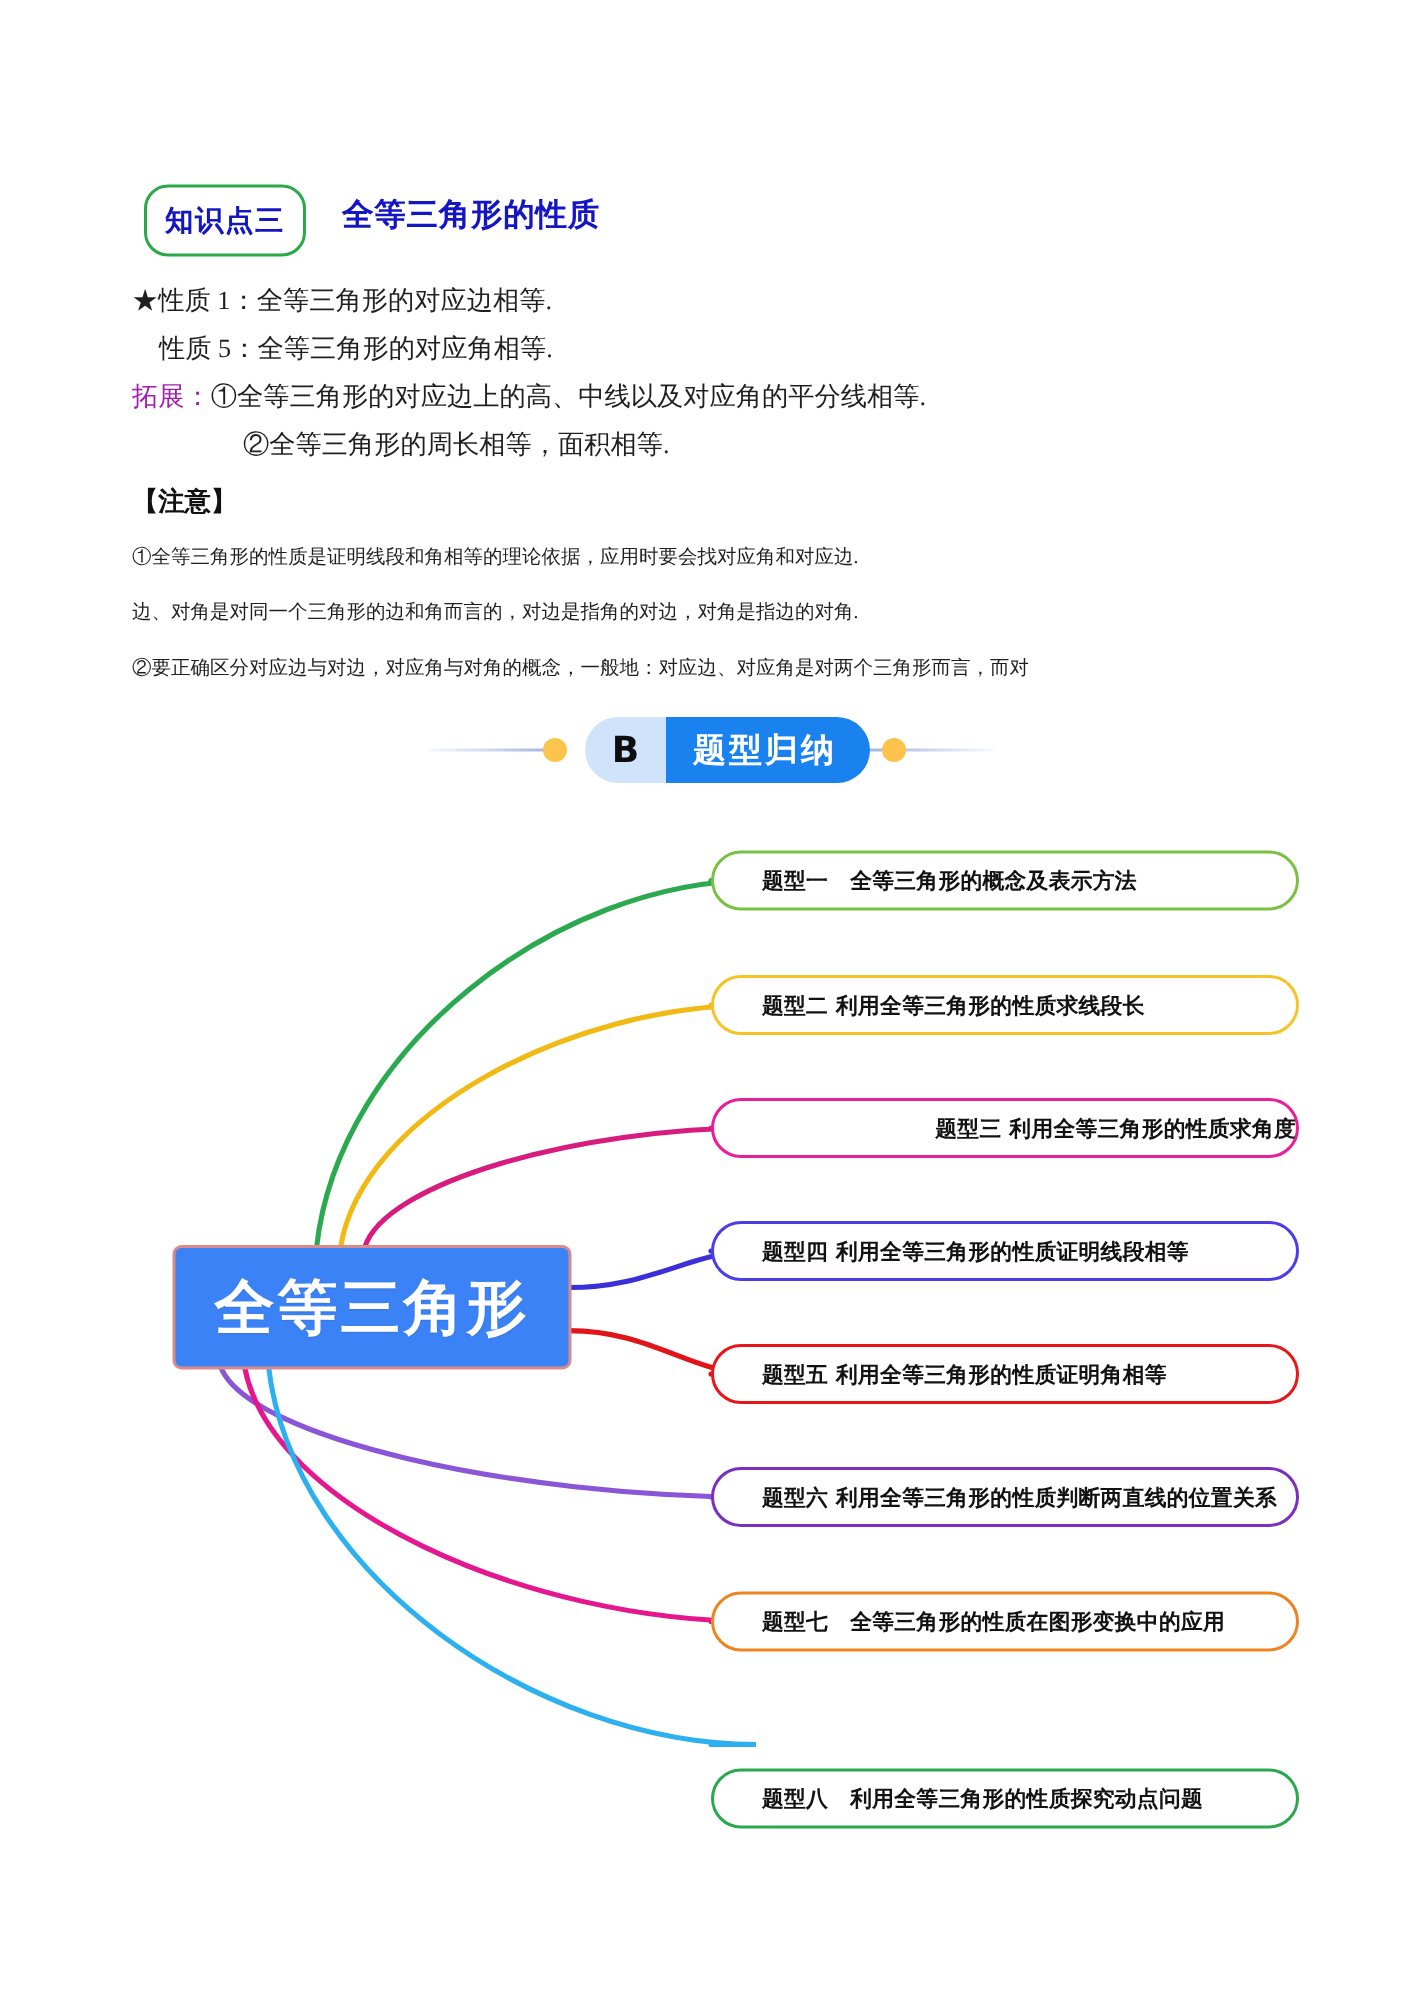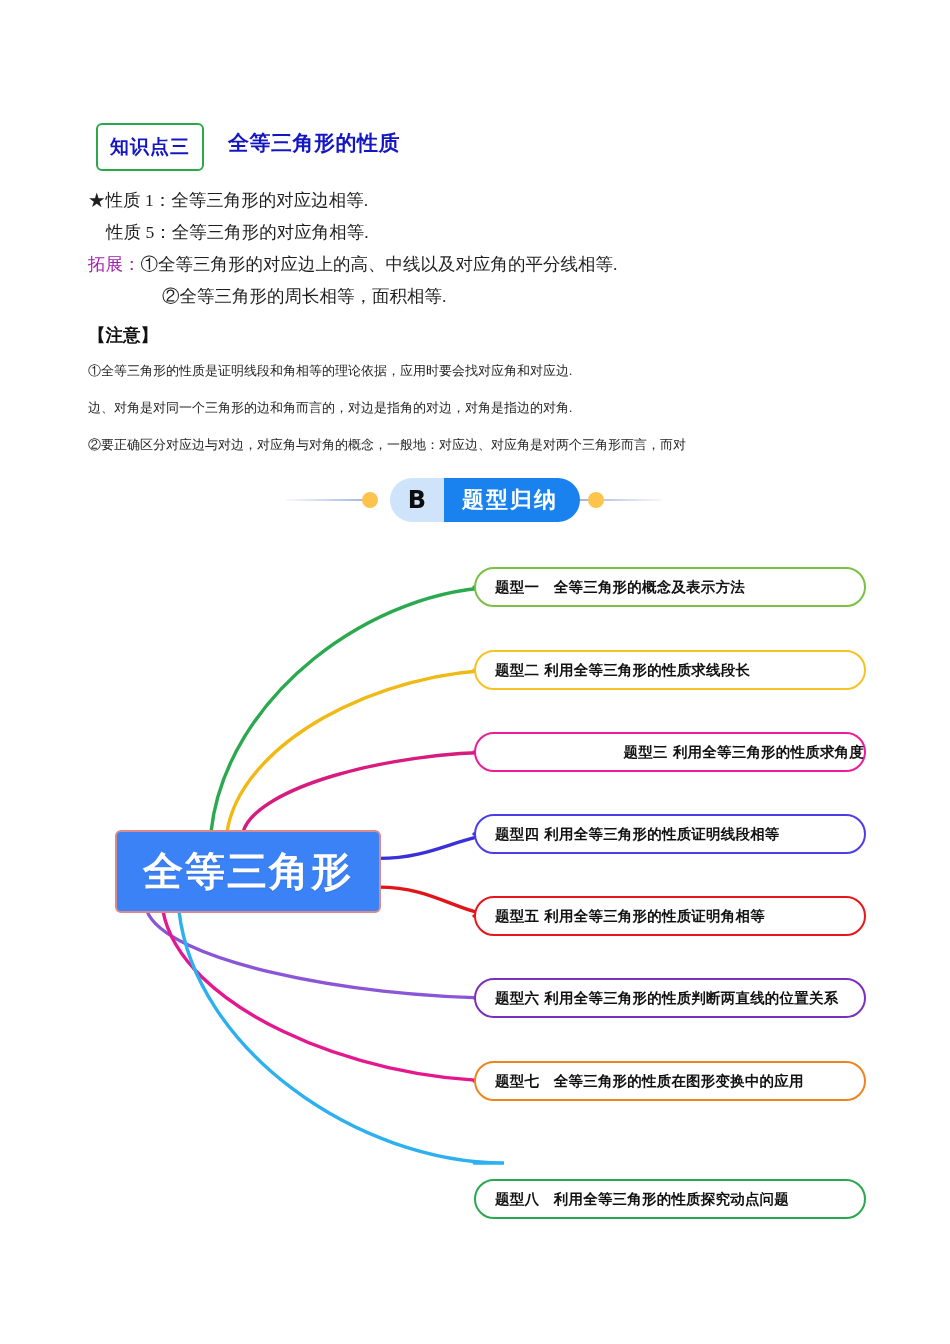--- a/index.html
+++ b/index.html
@@ -32,21 +32,21 @@
     width: 800px;
     height: 60px;
   }
   .kp-badge {
     position: absolute;
     left: 8px;
     top: 5px;
     width: 108px;
     height: 48px;
     border: 2px solid #2aa84a;
-    border-radius: 6px;
+    border-radius: 16px;
     box-sizing: border-box;
     display: flex;
     align-items: center;
     justify-content: center;
     background: #ffffff;
   }
   .kp-badge span {
     color: #1416c4;
     font-size: 19px;
     font-weight: 700;
@@ -213,21 +213,21 @@
     height: 40px;
     box-sizing: border-box;
     border: 2.5px solid #888;
     border-radius: 20px;
     background: #ffffff;
     display: flex;
     align-items: center;
     z-index: 3;
   }
   .mm-node span {
-    padding-left: 19px;
+    padding-left: 32px;
     font-size: 14.5px;
     font-weight: 700;
     color: #121212;
     white-space: nowrap;
     font-family: "DejaVu Sans", "Liberation Sans", sans-serif;
     letter-spacing: 0.2px;
   }
 </style>
 </head>
 <body>

